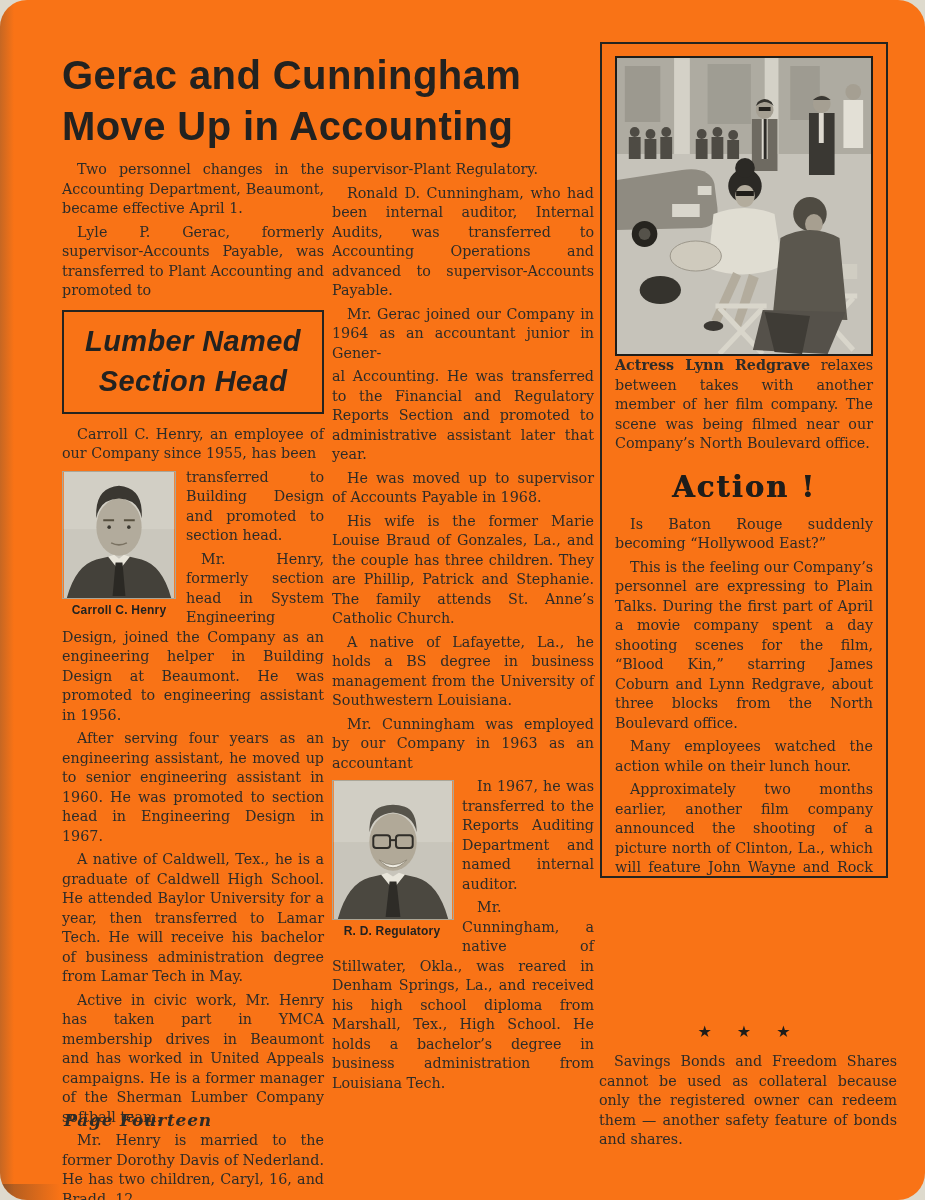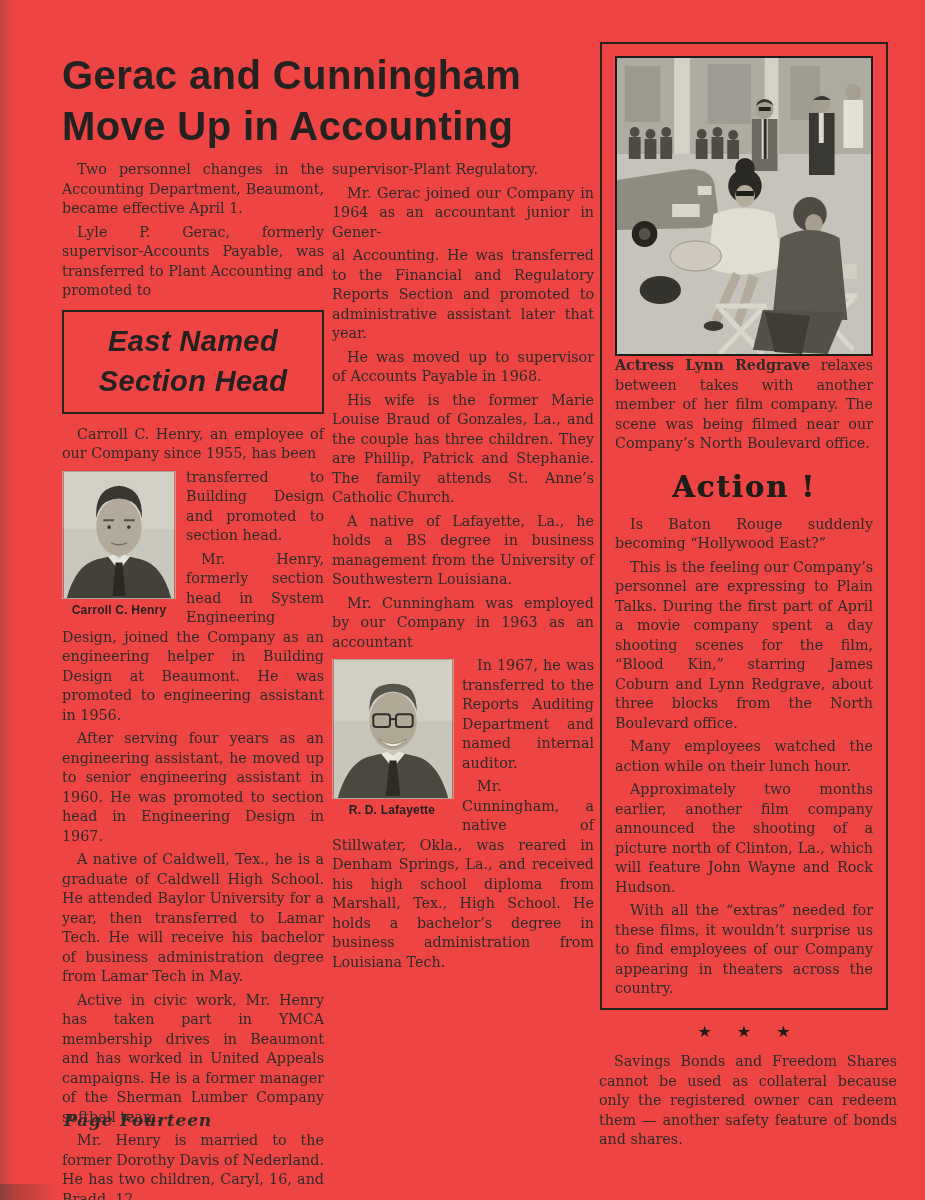--- a/index.html
+++ b/index.html
@@ -1,17 +1,17 @@
 <!DOCTYPE html>
 <html lang="en"><head>
 <meta charset="utf-8">
 <style>
   html,body{margin:0;padding:0;background:#dedacd;}
-  .page{position:relative;width:925px;height:1200px;background:#ef4444;
-        font-family:"DejaVu Serif",serif;color:#2e2c28;overflow:hidden;}
+  .page{position:relative;width:925px;height:1200px;background:#f97316;
+        font-family:"DejaVu Serif",serif;color:#2e2c28;overflow:hidden;border-radius:27px;}
   .edge-left{position:absolute;left:0;top:0;bottom:0;width:14px;
         background:linear-gradient(90deg,rgba(80,75,64,.30),rgba(80,75,64,0));}
   .edge-bottom{position:absolute;left:0;bottom:0;width:60px;height:16px;
         background:linear-gradient(90deg,rgba(60,56,48,.45),rgba(60,56,48,0));}
 
   .headline{position:absolute;left:62px;top:50px;margin:0;
         font-family:"Liberation Sans",sans-serif;font-weight:bold;
         font-size:40px;line-height:51px;letter-spacing:.4px;color:#232220;}
 
   .col{position:absolute;top:160px;width:262px;}
@@ -25,21 +25,21 @@
   .henry-box{border:2px solid #26241f;margin:9px 0 11px;padding:9px 6px 11px;text-align:center;}
   .henry-title{font-family:"Liberation Sans",sans-serif;font-style:italic;font-weight:bold;
         font-size:29px;line-height:40px;letter-spacing:.4px;color:#232220;}
 
   .float-photo{float:left;margin:3px 10px 2px 0;}
   .float-photo svg{display:block;border:1px solid #aba697;}
   .w114{width:114px;} .w112{width:112px;} .w120{width:120px;}
   .pcap{font-family:"Liberation Sans",sans-serif;font-weight:bold;font-size:12px;
         text-align:center;margin-top:4px;letter-spacing:.2px;color:#232220;}
 
-  .col3{position:absolute;left:600px;top:42px;width:288px;height:968px;
+  .col3{position:absolute;left:600px;top:42px;width:288px;height:836px;
         border:2px solid #26241f;box-sizing:border-box;padding:12px 13px 10px;overflow:hidden;}
   .photo-frame{border:2px solid #1f1d1a;background:#c6c3ba;}
   .photo-frame svg{display:block;width:100%;height:296px;}
   .cap-par{margin-top:9px;}
   .cap-par b{font-weight:bold;}
   .action-title{margin:15px 0 9px;font-family:"DejaVu Serif",serif;font-weight:bold;
         font-size:29px;line-height:37px;text-align:center;letter-spacing:2px;color:#1f1d1a;
         text-shadow:.6px 0 0 #1f1d1a;}
 
   .stars{position:absolute;left:600px;top:1022px;width:288px;text-align:center;
@@ -57,21 +57,21 @@
   <div class="edge-bottom"></div>
 
   <h1 class="headline"><span>Gerac and Cunningham</span><br><span>Move Up in Accounting</span></h1>
 
   <div class="col col1">
     <p class="body ind">Two personnel changes in the Accounting Department, Beaumont, became effective April 1.</p>
     <p class="body ind">Lyle P. Gerac, formerly supervisor-Accounts Payable, was transferred to Plant Accounting and promoted to</p>
 
     <section>
       <div class="henry-box">
-        <div class="henry-title"><span>East Named</span><br><span>Section Head</span></div>
+        <div class="henry-title"><span>Lumber Named</span><br><span>Section Head</span></div>
       </div>
       <p class="body ind">Carroll C. Henry, an employee of our Company since 1955, has been</p>
       <div class="float-photo w114">
         <svg viewBox="0 0 112 128" width="112" height="126">
           <rect width="112" height="128" fill="#cac7bd"></rect>
           <rect width="112" height="58" fill="#d2cfc5"></rect>
           <ellipse cx="56" cy="56" rx="23" ry="29" fill="#b2ab9c"></ellipse>
           <path d="M33 47 Q31 16 56 14 Q81 16 79 47 Q76 28 56 27 Q36 28 33 47 Z" fill="#3a3731"></path>
           <circle cx="46" cy="56" r="1.8" fill="#3a372f"></circle>
             <circle cx="66" cy="56" r="1.8" fill="#3a372f"></circle>
@@ -88,41 +88,42 @@
       <p class="body ind">After serving four years as an engineering assistant, he moved up to senior engineering assistant in 1960. He was promoted to section head in Engineering Design in 1967.</p>
       <p class="body ind">A native of Caldwell, Tex., he is a graduate of Caldwell High School. He attended Baylor University for a year, then transferred to Lamar Tech. He will receive his bachelor of business administration degree from Lamar Tech in May.</p>
       <p class="body ind">Active in civic work, Mr. Henry has taken part in YMCA membership drives in Beaumont and has worked in United Appeals campaigns. He is a former manager of the Sherman Lumber Company softball team.</p>
       <p class="body ind">Mr. Henry is married to the former Dorothy Davis of Nederland. He has two children, Caryl, 16, and Bradd, 12.</p>
 
     </section>
   </div>
 
   <div class="col col2">
     <p class="body noind">supervisor-Plant Regulatory.</p>
+    <p class="body ind">Ronald D. Cunningham, who had been internal auditor, Internal Audits, was transferred to Accounting Operations and advanced to supervisor-Accounts Payable.</p>
     <p class="body ind">Mr. Gerac joined our Company in 1964 as an accountant junior in Gener-</p>
     <p class="body noind">al Accounting. He was transferred to the Financial and Regulatory Reports Section and promoted to administrative assistant later that year.</p>
     <p class="body ind">He was moved up to supervisor of Accounts Payable in 1968.</p>
     <p class="body ind">His wife is the former Marie Louise Braud of Gonzales, La., and the couple has three children. They are Phillip, Patrick and Stephanie. The family attends St. Anne’s Catholic Church.</p>
     <p class="body ind">A native of Lafayette, La., he holds a BS degree in business management from the University of Southwestern Louisiana.</p>
     <p class="body ind">Mr. Cunningham was employed by our Company in 1963 as an accountant</p>
     <div class="float-photo w120">
       <svg viewBox="0 0 120 140" width="120" height="138">
         <rect width="120" height="140" fill="#c8c5bb"></rect>
         <rect width="120" height="62" fill="#d1cec4"></rect>
         <ellipse cx="60" cy="62" rx="24" ry="29" fill="#b1a998"></ellipse>
         <path d="M36 52 Q36 30 48 26 Q60 22 72 26 Q84 30 84 52 Q80 34 60 32 Q40 34 36 52 Z" fill="#56534a"></path>
         <rect x="40" y="55" width="17" height="13" rx="3" fill="none" stroke="#2f2d28" stroke-width="2"></rect>
         <rect x="63" y="55" width="17" height="13" rx="3" fill="none" stroke="#2f2d28" stroke-width="2"></rect>
         <path d="M57 60 h6" stroke="#2f2d28" stroke-width="2"></path>
         <path d="M46 80 Q60 90 74 80 Q60 96 46 80 Z" fill="#efece2" stroke="#8a8272" stroke-width=".8"></path>
         <path d="M4 140 Q14 104 36 98 L48 95 60 104 72 95 84 98 Q106 104 116 140 Z" fill="#4b4840"></path>
         <path d="M48 95 L60 110 L72 95 L66 93 L60 97 L54 93 Z" fill="#e8e5da"></path>
         <path d="M56.5 102 h7 l4 36 h-15 Z" fill="#2e2c27"></path>
       </svg>
-      <div class="pcap">R. D. Lafayette</div>
+      <div class="pcap">R. D. Regulatory</div>
     </div>
     <p class="body ind">In 1967, he was transferred to the Reports Auditing Department and named internal auditor.</p>
     <p class="body ind">Mr. Cunningham, a native of Stillwater, Okla., was reared in Denham Springs, La., and received his high school diploma from Marshall, Tex., High School. He holds a bachelor’s degree in business administration from Louisiana Tech.</p>
 
   </div>
 
   <div class="col3">
     <div class="photo-frame">
       <svg viewBox="0 0 258 296" preserveAspectRatio="none">
         <rect width="258" height="296" fill="#c6c3ba"></rect>

